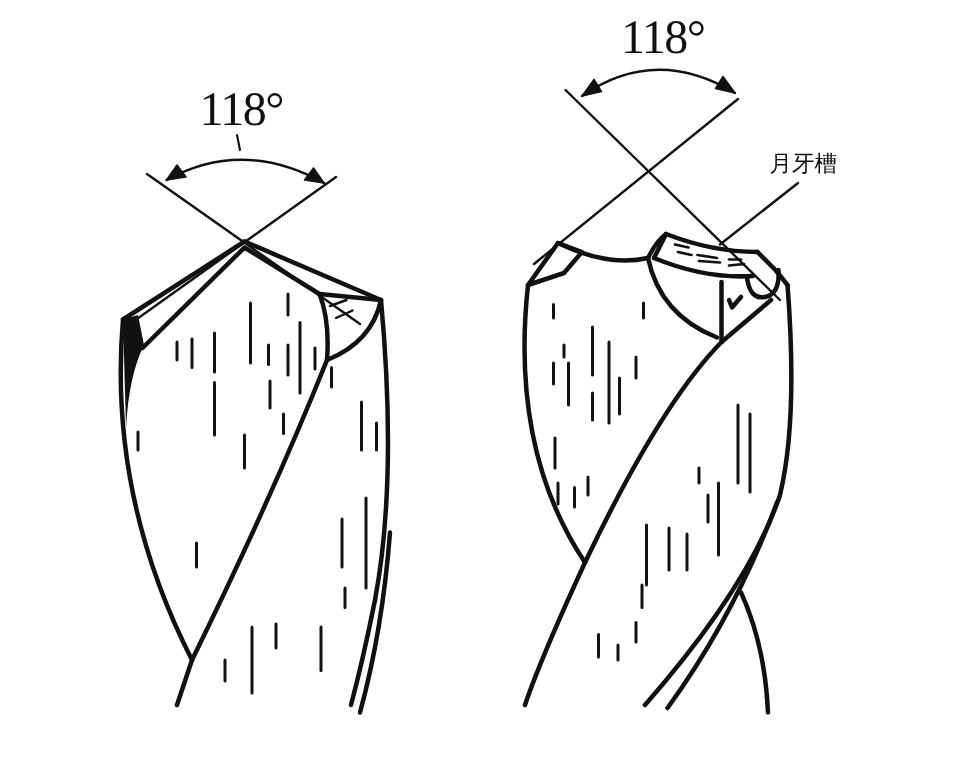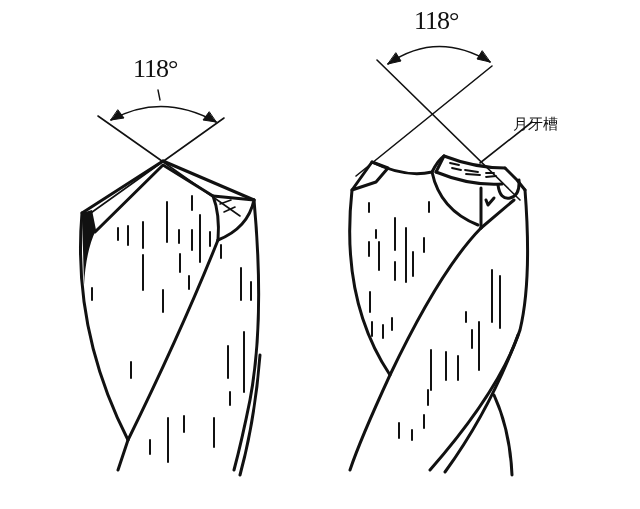--- a/index.html
+++ b/index.html
@@ -1,21 +1,21 @@
 <!DOCTYPE html>
 <html><head>
   <meta charset="utf-8">
   <style>
     html, body { margin: 0; padding: 0; background: #ffffff; }
     #canvas { position: relative; width: 640px; height: 509px; overflow: hidden; background: #ffffff; }
     svg { position: absolute; left: 0; top: 0; }
     .angle-label {
       position: absolute;
       font-family: "Liberation Serif", "DejaVu Serif", serif;
-      font-size: 26px;
+      font-size: 32px;
       color: #111111;
       line-height: 1;
       letter-spacing: -1px;
     }
     .cn-label {
       position: absolute;
       font-family: "DejaVu Sans", sans-serif;
       font-size: 15px;
       color: #111111;
       line-height: 1;
@@ -172,15 +172,15 @@
         <line x1="428" y1="390" x2="428" y2="405"></line>
         <line x1="424" y1="415" x2="424" y2="428"></line>
         <line x1="399" y1="423" x2="399" y2="438"></line>
         <line x1="412" y1="430" x2="412" y2="440"></line>
       </g>
     </g>
   </svg>
 
   <div class="angle-label" style="left:133px; top:56px;">118°</div>
   <div class="angle-label" style="left:414px; top:8px;">118°</div>
-  <div class="cn-label" style="left:513px; top:117px;">月牙槽</div>
+  <div class="cn-label" style="left:513px; top:102px;">月牙槽</div>
 
 </div>
 
 </body></html>

